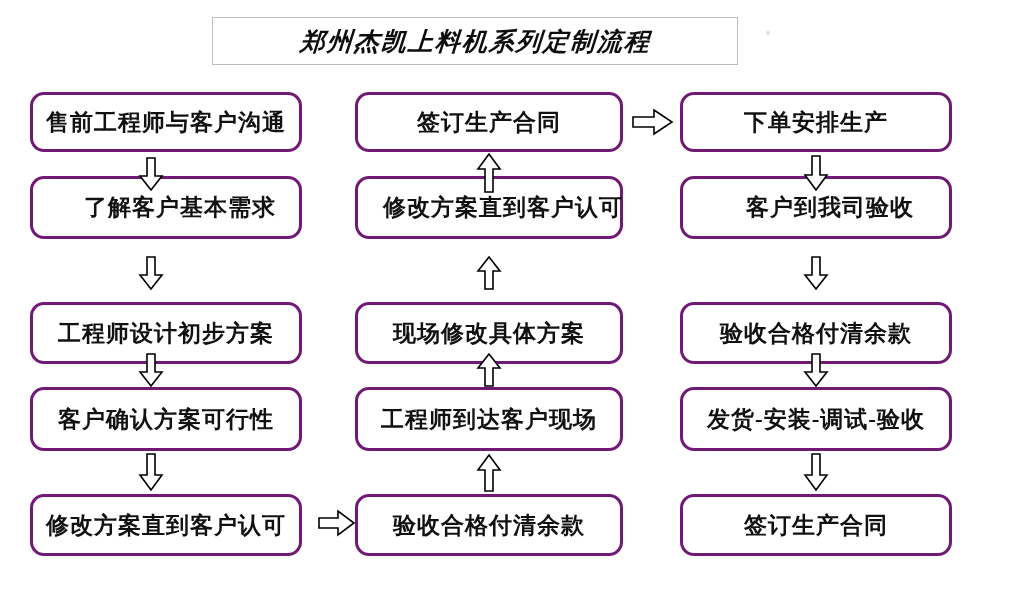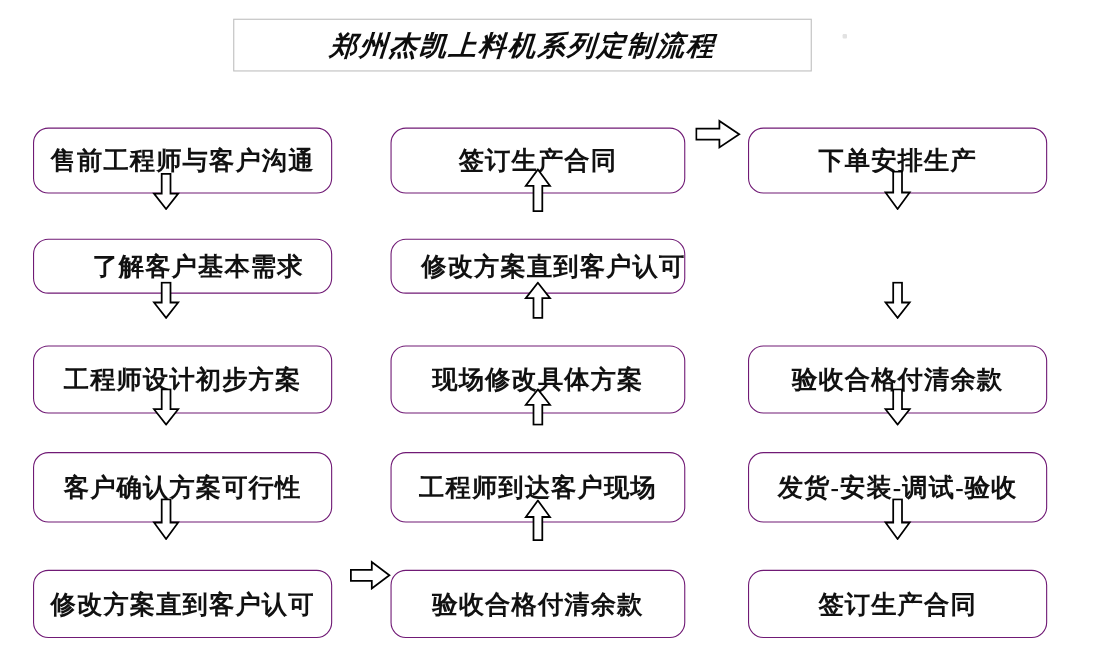--- a/index.html
+++ b/index.html
@@ -56,47 +56,46 @@
     width: 4px;
     height: 4px;
     background: #e2e2e2;
     border-radius: 1px;
   }
 
   
   .node {
     position: absolute;
     box-sizing: border-box;
-    border: 1px solid #701a75;
+    border: 3px solid #701a75;
     border-radius: 14px;
     background: #ffffff;
     display: flex;
     align-items: center;
     justify-content: center;
     text-align: center;
-    margin-top: 24px;
   }
   .node-label {
     font-family: "Liberation Serif", "DejaVu Serif", serif;
     font-size: 23px;
     font-weight: 700;
     color: #111111;
     letter-spacing: 1px;
     white-space: nowrap;
     line-height: 1;
   }
 
   
   .col-left  { left: 30px;  width: 272px; }
   .col-mid   { left: 355px; width: 268px; }
   .col-right { left: 680px; width: 272px; }
 
   .row1 { top: 92px;  height: 60px; }
-  .row2 { top: 193px; height: 50px; padding-left: 28px; }
-  .row3 { top: 290px; height: 62px; }
+  .row2 { top: 176px; height: 63px; padding-left: 28px; }
+  .row3 { top: 302px; height: 62px; }
   .row4 { top: 387px; height: 64px; }
   .row5 { top: 494px; height: 62px; }
 
   
   .arrow {
     position: absolute;
     pointer-events: none;
   }
   .arrow svg { display: block; }
   .arrow path {
@@ -144,20 +143,23 @@
   <div class="node col-mid row4">
     <span class="node-label">工程师到达客户现场</span>
   </div>
   <div class="node col-mid row5">
     <span class="node-label">验收合格付清余款</span>
   </div>
 
   <div class="node col-right row1">
     <span class="node-label">下单安排生产</span>
   </div>
+  <div class="node col-right row2">
+    <span class="node-label">客户到我司验收</span>
+  </div>
   <div class="node col-right row3">
     <span class="node-label">验收合格付清余款</span>
   </div>
   <div class="node col-right row4">
     <span class="node-label">发货-安装-调试-验收</span>
   </div>
   <div class="node col-right row5">
     <span class="node-label">签订生产合同</span>
   </div>
 

